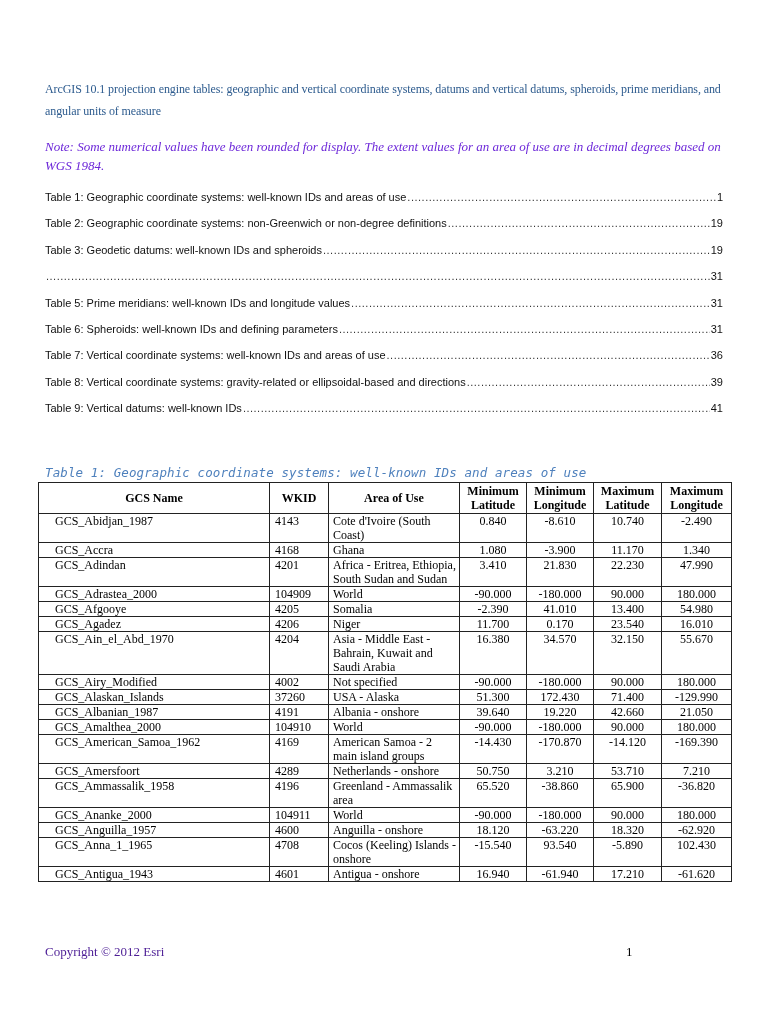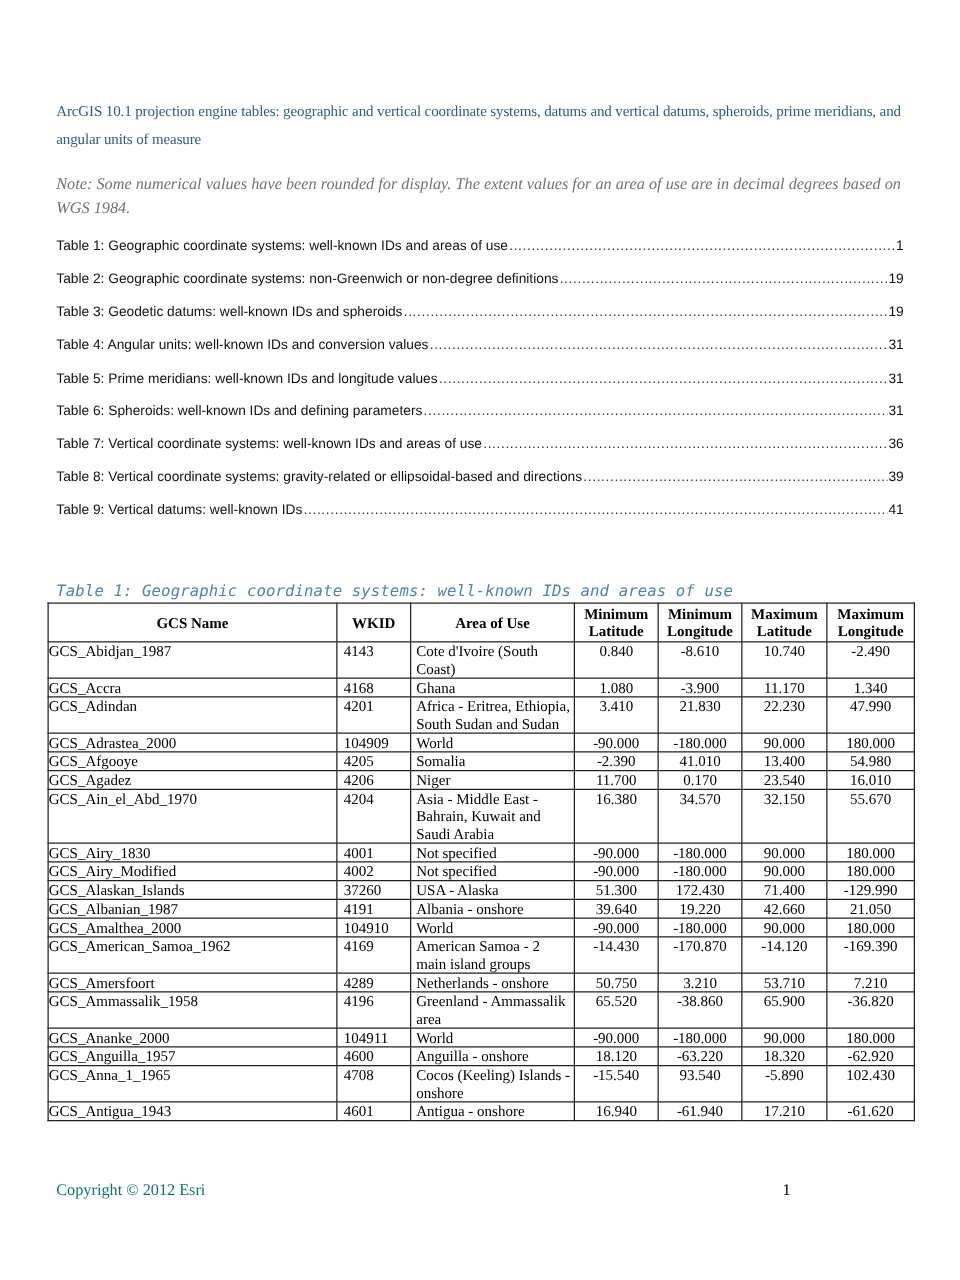--- a/index.html
+++ b/index.html
@@ -5,21 +5,21 @@
     html, body { margin: 0; padding: 0; background: #ffffff; }
     body { width: 768px; height: 1024px; position: relative; overflow: hidden; font-family: "Liberation Serif", serif; color: #000; }
     .title {
       position: absolute; left: 45px; top: 78px; width: 690px;
       font-family: "Liberation Serif", serif; font-size: 12px; line-height: 22px;
       color: #2d5b8e; letter-spacing: -0.1px;
     }
     .note {
       position: absolute; left: 45px; top: 137px; width: 690px;
       font-family: "Liberation Serif", serif; font-style: italic; font-size: 13px; line-height: 19px;
-      color: #737373;
+      color: #6d28d9;
     }
     .toc { position: absolute; left: 45px; top: 191px; width: 678px; }
     .toc-row {
       display: flex; align-items: baseline; height: 26.4px;
       font-family: "Liberation Sans", sans-serif; font-size: 11px; color: #111;
       white-space: nowrap; overflow: hidden;
     }
     .toc-label { flex: 0 0 auto; }
     .toc-dots { flex: 1 1 auto; overflow: hidden; color: #333; letter-spacing: 0.5px; margin: 0 1px; }
     .toc-dots::before { content: "................................................................................................................................................................................................................................................"; }
@@ -34,25 +34,25 @@
       border-collapse: collapse; table-layout: fixed;
       font-family: "Liberation Serif", serif; font-size: 12px; line-height: 14px;
       border: 1.5px solid #222;
     }
     table.gcs th, table.gcs td {
       border: 1px solid #222; padding: 0 5px; vertical-align: top;
     }
     table.gcs th { font-weight: bold; text-align: center; vertical-align: middle; line-height: 14px; height: 30px; padding: 0 2px; }
     table.gcs td.num { text-align: center; }
     table.gcs td.wkid { text-align: left; padding-right: 8px; }
-    table.gcs td.name { padding-left: 0; }
+    table.gcs td.name { padding-left: 16px; }
     table.gcs td.area { padding-left: 4px; padding-right: 2px; }
     .footer-left {
       position: absolute; left: 45px; top: 944px;
-      font-family: "Liberation Serif", serif; font-size: 13px; color: #0f766e;
+      font-family: "Liberation Serif", serif; font-size: 13px; color: #4c1d95;
     }
     .footer-right {
       position: absolute; left: 626px; top: 944px;
       font-family: "Liberation Serif", serif; font-size: 13px; color: #000;
     }
   </style>
 </head>
 <body>
 
 <div class="title">ArcGIS 10.1 projection engine tables:  geographic and vertical coordinate systems, datums and vertical datums, spheroids, prime meridians, and angular units of measure</div>
@@ -68,21 +68,20 @@
       <span class="toc-label">Table 2: Geographic coordinate systems: non-Greenwich or non-degree definitions</span>
       <span class="toc-dots"></span>
       <span class="toc-page">19</span>
     </div>
   <div class="toc-row">
       <span class="toc-label">Table 3: Geodetic datums: well-known IDs and spheroids</span>
       <span class="toc-dots"></span>
       <span class="toc-page">19</span>
     </div>
   <div class="toc-row">
-      <span class="toc-label">Table 4: Angular units: well-known IDs and conversion values</span>
       <span class="toc-dots"></span>
       <span class="toc-page">31</span>
     </div>
   <div class="toc-row">
       <span class="toc-label">Table 5: Prime meridians: well-known IDs and longitude values</span>
       <span class="toc-dots"></span>
       <span class="toc-page">31</span>
     </div>
   <div class="toc-row">
       <span class="toc-label">Table 6: Spheroids: well-known IDs and defining parameters</span>
@@ -187,29 +186,20 @@
       <tr>
         <td class="name">GCS_Ain_el_Abd_1970</td>
         <td class="wkid">4204</td>
         <td class="area">Asia - Middle East - Bahrain, Kuwait and Saudi Arabia</td>
         <td class="num">16.380</td>
         <td class="num">34.570</td>
         <td class="num">32.150</td>
         <td class="num">55.670</td>
       </tr>
       <tr>
-        <td class="name">GCS_Airy_1830</td>
-        <td class="wkid">4001</td>
-        <td class="area">Not specified</td>
-        <td class="num">-90.000</td>
-        <td class="num">-180.000</td>
-        <td class="num">90.000</td>
-        <td class="num">180.000</td>
-      </tr>
-      <tr>
         <td class="name">GCS_Airy_Modified</td>
         <td class="wkid">4002</td>
         <td class="area">Not specified</td>
         <td class="num">-90.000</td>
         <td class="num">-180.000</td>
         <td class="num">90.000</td>
         <td class="num">180.000</td>
       </tr>
       <tr>
         <td class="name">GCS_Alaskan_Islands</td>

